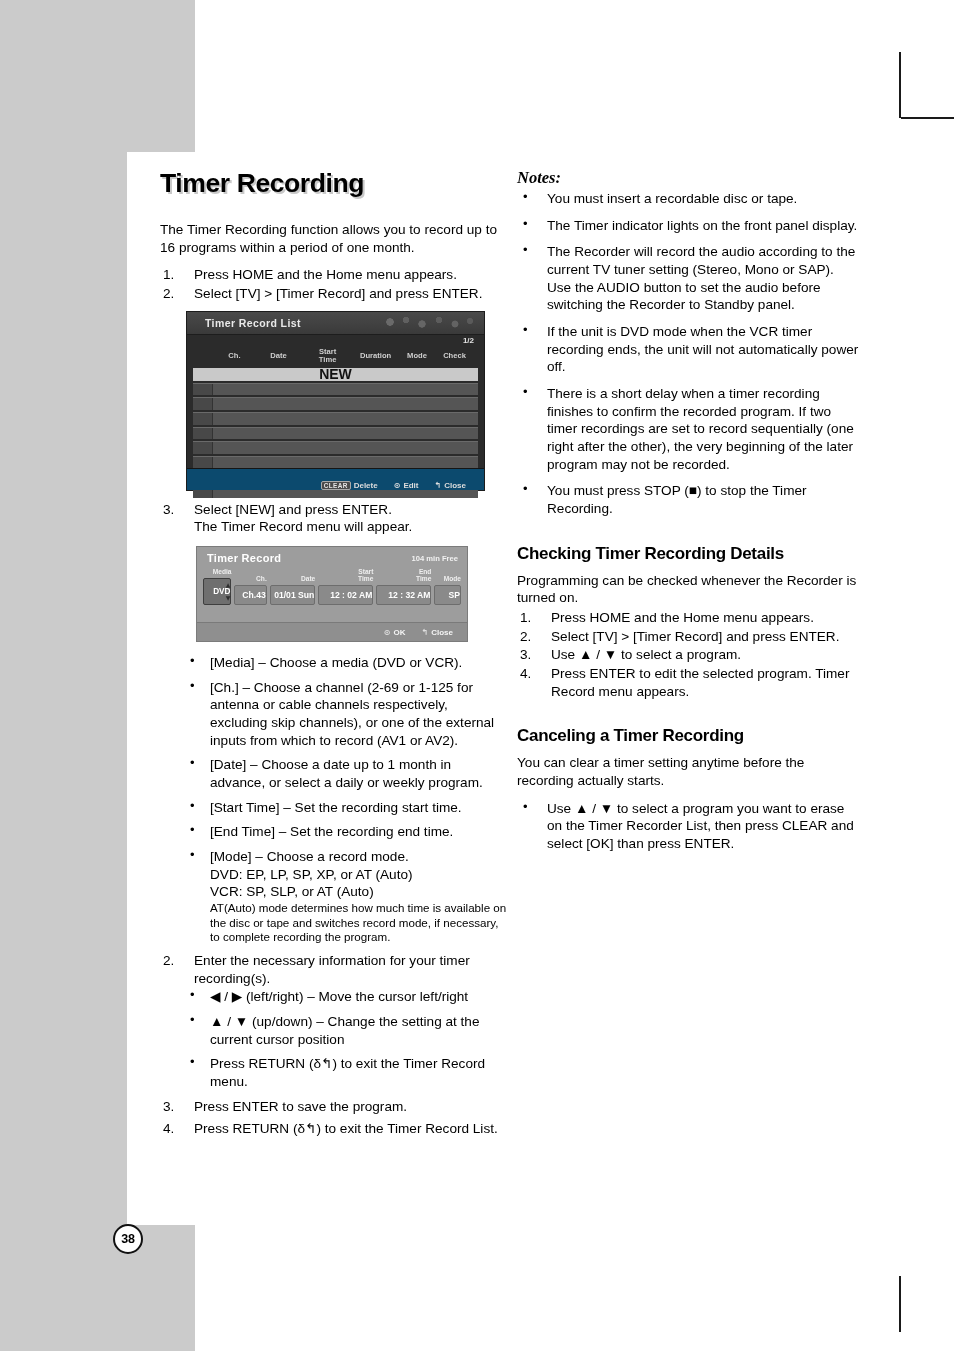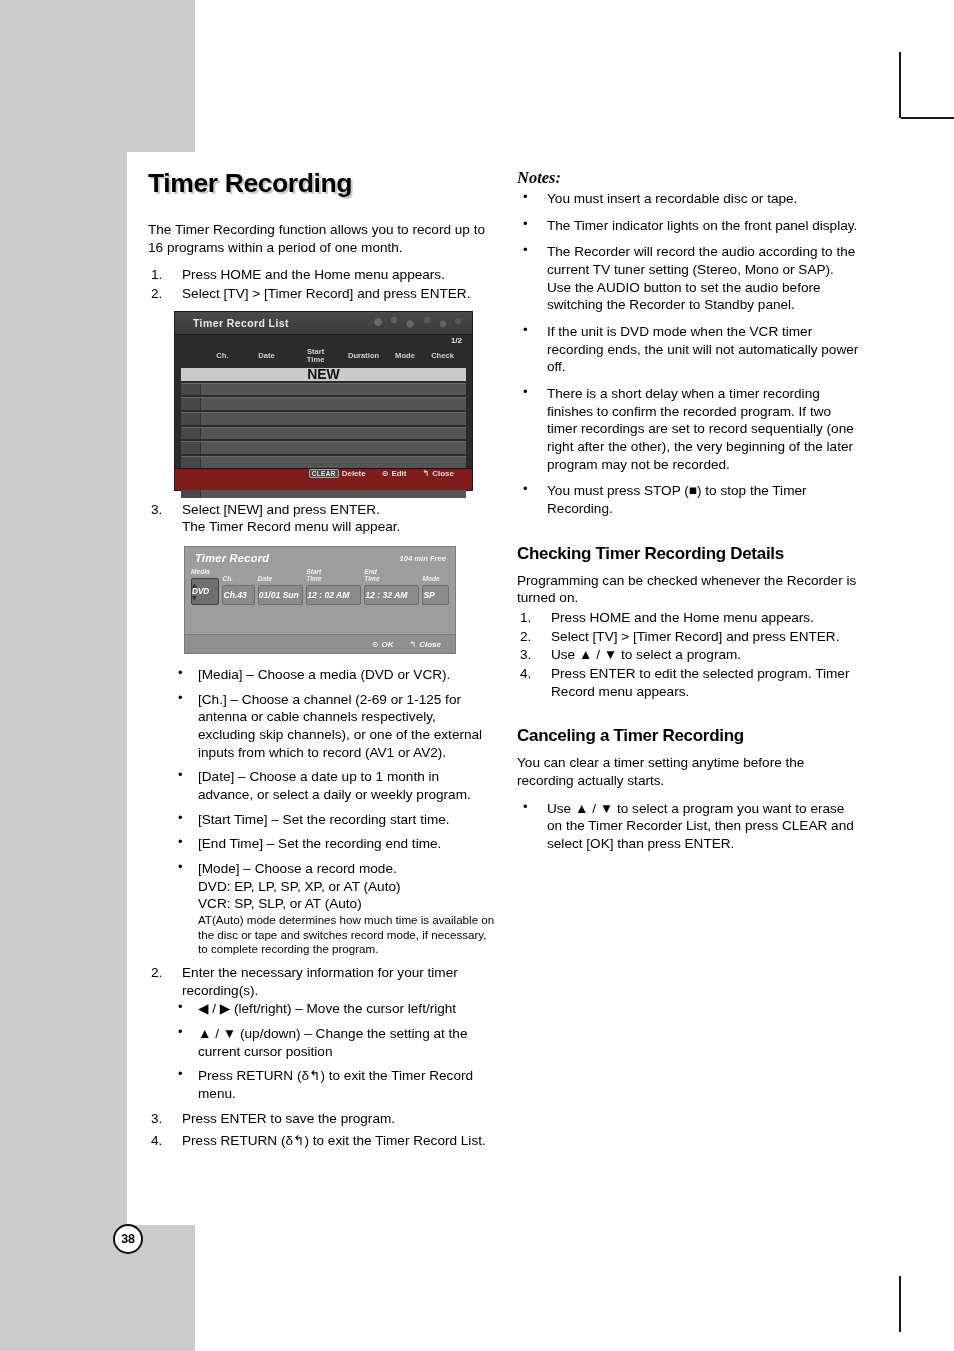--- a/index.html
+++ b/index.html
@@ -41,21 +41,21 @@
   .page-badge {
     position: absolute; left: 113px; top: 1224px;
     width: 26px; height: 26px; border-radius: 50%;
     background: #fff; border: 2.2px solid #111;
     display: flex; align-items: center; justify-content: center;
     font-size: 12.5px; font-weight: 700; letter-spacing: -.2px;
   }
 
   
   .col { position: absolute; top: 168px; }
-  .col-left  { left: 148px; width: 348px; }
+  .col-left  { left: 160px; width: 348px; }
   .col-right { left: 517px; width: 344px; }
 
   h1.title {
     margin: 0 0 22px 0;
     font-size: 26.5px; font-weight: 700; letter-spacing: -0.4px;
     text-shadow: 2px 2px 0 #c9c9c9;
   }
   h2.section {
     margin: 26px 0 8px 0;
     font-size: 17px; font-weight: 700; letter-spacing: -0.3px;
@@ -153,56 +153,56 @@
   .osd1-row {
     position: relative; height: 11.5px; margin-bottom: 2.2px;
     background: #555; border-top: 1px solid #6a6a6a;
   }
   .osd1-row::before {
     content: ""; position: absolute; left: 0; top: 0; bottom: 0; width: 19px;
     background: #484848; border-right: 1px solid #333;
   }
   .osd-foot {
     position: absolute; left: 0; right: 0; bottom: 0; height: 21px;
-    background: #7f1d1d; border-top: 1px solid #151515;
-    display: flex; align-items: flex-start; justify-content: flex-end;
+    background: #0c4a6e; border-top: 1px solid #151515;
+    display: flex; align-items: flex-end; justify-content: flex-end;
     gap: 16px; padding-right: 18px;
     font-size: 8px; font-weight: 700; color: #dcdcdc;
   }
   .foot-item { display: flex; align-items: center; gap: 3px; }
   .key-badge {
     display: inline-block; padding: 0 2px;
     border: 1px solid #aaa; border-radius: 2px;
     font-size: 6.4px; letter-spacing: .4px; color: #e6e6e6;
     background: #4a4a4a;
   }
   .ic { font-size: 8px; color: #e0e0e0; }
 
   
   .osd2 {
     position: relative; margin: 10px 0 12px 36px;
-    width: 272px; height: 108px;
+    width: 272px; height: 96px;
     background: #9d9d9d; border: 1px solid #7b7b7b;
-    box-sizing: border-box; color: #efefef; font-style: italic;
+    box-sizing: border-box; color: #efefef;
   }
   .osd2-head { position: relative; height: 22px; }
   .osd2-title {
     position: absolute; left: 10px; top: 5px;
     font-size: 11px; font-weight: 700; color: #fff;
     letter-spacing: .3px;
   }
   .osd2-free {
     position: absolute; right: 9px; top: 7px;
     font-size: 7.6px; font-weight: 700; color: #f2f2f2;
   }
   .osd2-grid {
     position: absolute; left: 6px; right: 6px; top: 22px;
     display: flex; gap: 3px; align-items: flex-end;
   }
-  .fld { text-align: left; }
+  .fld { text-align: right; }
   .fld .lbl {
     font-size: 6.6px; font-weight: 700; color: #efefef;
     line-height: 1.05; margin-bottom: 2px; white-space: pre-line;
   }
   .fld .val {
     background: #8a8a8a; border: 1px solid #6d6d6d;
     color: #fff; font-weight: 700; font-size: 8.6px;
     padding: 4px 0; border-radius: 2px;
   }
   .fld.media .val {

